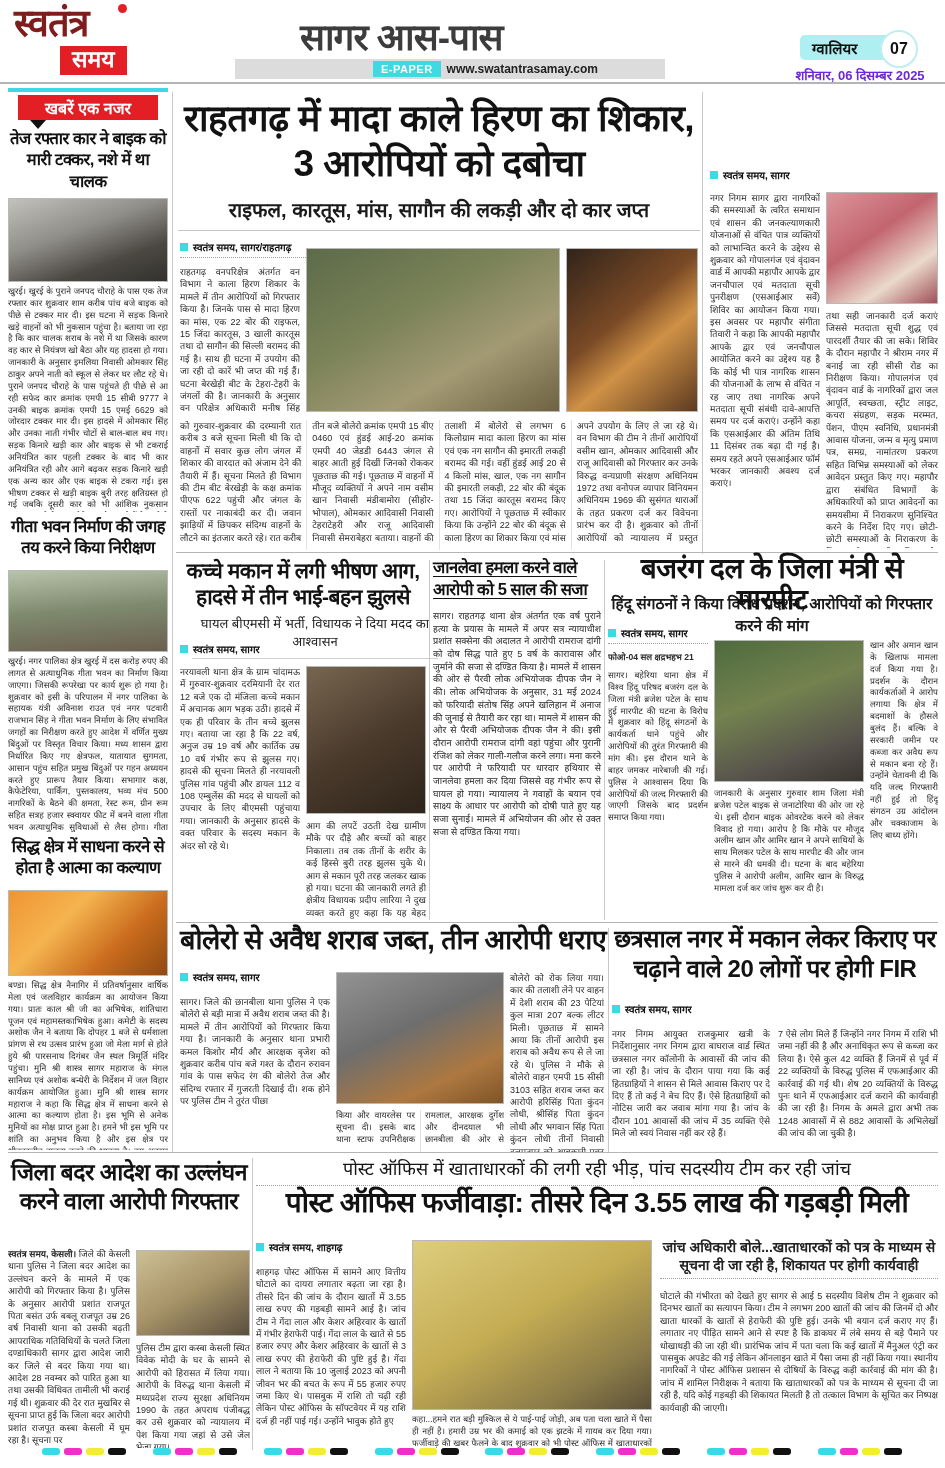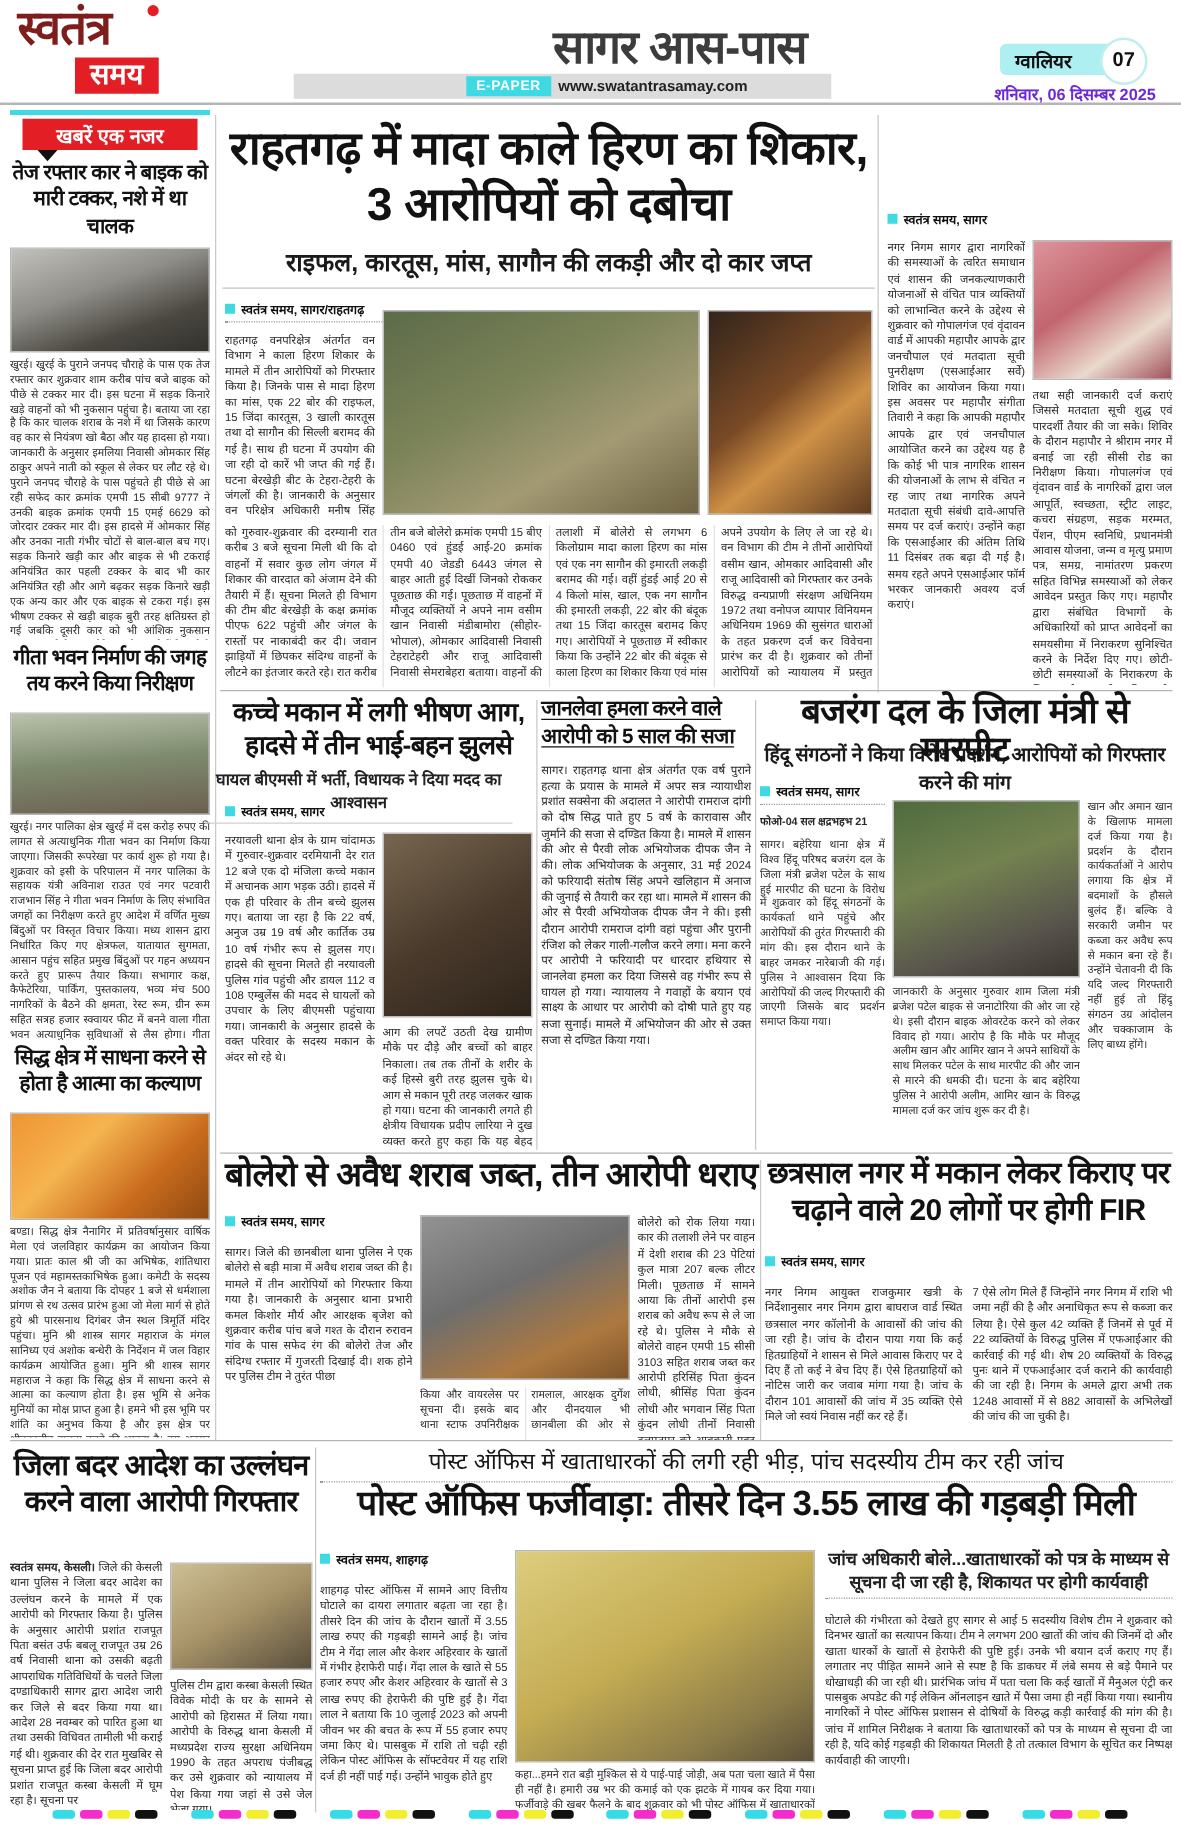--- a/index.html
+++ b/index.html
@@ -8,21 +8,21 @@
     background:#ffffff; overflow:hidden;
     font-family:"Liberation Sans", sans-serif; color:#222;
   }
   .abs { position:absolute; }
 
   
   .masthead-rule { left:0; top:82px; width:945px; height:2px; background:#b5b5b5; }
   .logo-top { left:14px; top:4px; font-size:38px; font-weight:800; color:#7f1d1d; letter-spacing:-1px; line-height:1; }
   .logo-dot { left:118px; top:4px; width:9px; height:9px; border-radius:50%; background:#e31e24; }
   .logo-bottom { left:60px; top:46px; background:#e31e24; color:#fff; font-size:23px; font-weight:800; padding:2px 12px 4px; line-height:1; }
-  .section-title { left:300px; top:10px; width:345px; text-align:right; font-size:37px; font-weight:800; color:#3c3c3c; letter-spacing:-1px; }
+  .section-title { left:300px; top:10px; width:345px; text-align:left; font-size:37px; font-weight:800; color:#3c3c3c; letter-spacing:-1px; }
   .epaper-bar { left:235px; top:59px; width:430px; height:20px; background:#dcdcdc; display:flex; align-items:center; }
   .epaper-badge { margin-left:138px; background:#3fd9e3; color:#fff; font-size:11px; font-weight:bold; padding:2px 8px; letter-spacing:.5px; }
   .site-url { font-size:12px; color:#222; margin-left:6px; font-weight:bold; }
   .edition-badge { left:800px; top:35px; width:96px; height:25px; background:#aef0f2; border-radius:5px; display:flex; align-items:center; }
   .edition-name { font-size:15px; font-weight:800; color:#111; margin-left:12px; }
   .page-circle { left:880px; top:30px; width:34px; height:34px; border-radius:50%; background:#fff; border:2px solid #bfeef0; display:flex; align-items:center; justify-content:center; font-size:16px; font-weight:800; color:#111; }
   .date-line { left:780px; top:66px; width:160px; text-align:center; font-size:13px; font-weight:800; color:#6d28d9; }
 
   
   .vrule { width:1px; background:#c9c9c9; }
@@ -53,21 +53,21 @@
   .rail-h { left:8px; width:160px; text-align:center; font-size:16.5px; line-height:1.3; }
 
   
   .lead-h { left:178px; top:96px; width:522px; text-align:center; font-size:37px; line-height:1.22; }
   .lead-sub { left:178px; top:196px; width:522px; text-align:center; font-size:20px; font-weight:bold; color:#1a1a1a;
               padding-bottom:7px; border-bottom:1px solid #c4c4c4; }
   .cols-4 { column-count:4; column-gap:11px; column-rule:1px solid #e2e2e2; }
   .cols-2 { column-count:2; column-gap:10px; column-rule:1px solid #e2e2e2; }
 
   .mid-h-a { left:180px; top:558px; width:246px; text-align:center; font-size:21px; line-height:1.25; }
-  .mid-sub-a { left:164px; top:614px; width:246px; text-align:center; font-size:13px; font-weight:bold; border-bottom:1px solid #d0d0d0; padding-bottom:8px; }
+  .mid-sub-a { left:192px; top:614px; width:246px; text-align:center; font-size:13px; font-weight:normal; border-bottom:1px solid #d0d0d0; padding-bottom:8px; }
   .mid-h-b { left:433px; top:556px; width:168px; font-size:16.5px; line-height:1.35; text-decoration:underline; text-underline-offset:3px; }
   .mid-h-c { left:606px; top:554px; width:332px; text-align:center; font-size:28px; line-height:1.1; }
   .mid-sub-c { left:606px; top:592px; width:332px; text-align:center; font-size:15.5px; font-weight:bold; color:#1a1a1a; }
 
   .low-h-d { left:180px; top:926px; width:428px; font-size:27px; line-height:1.1; }
   .low-h-e { left:612px; top:924px; width:326px; text-align:center; font-size:24px; line-height:1.25; }
 
   .bot-h-f { left:8px; top:1158px; width:242px; text-align:center; font-size:23px; line-height:1.25; }
   .strapline { left:256px; top:1156px; width:682px; text-align:center; font-size:18px; font-weight:400; color:#161616;
                border-bottom:1px dotted #9a9a9a; padding-bottom:5px; }

